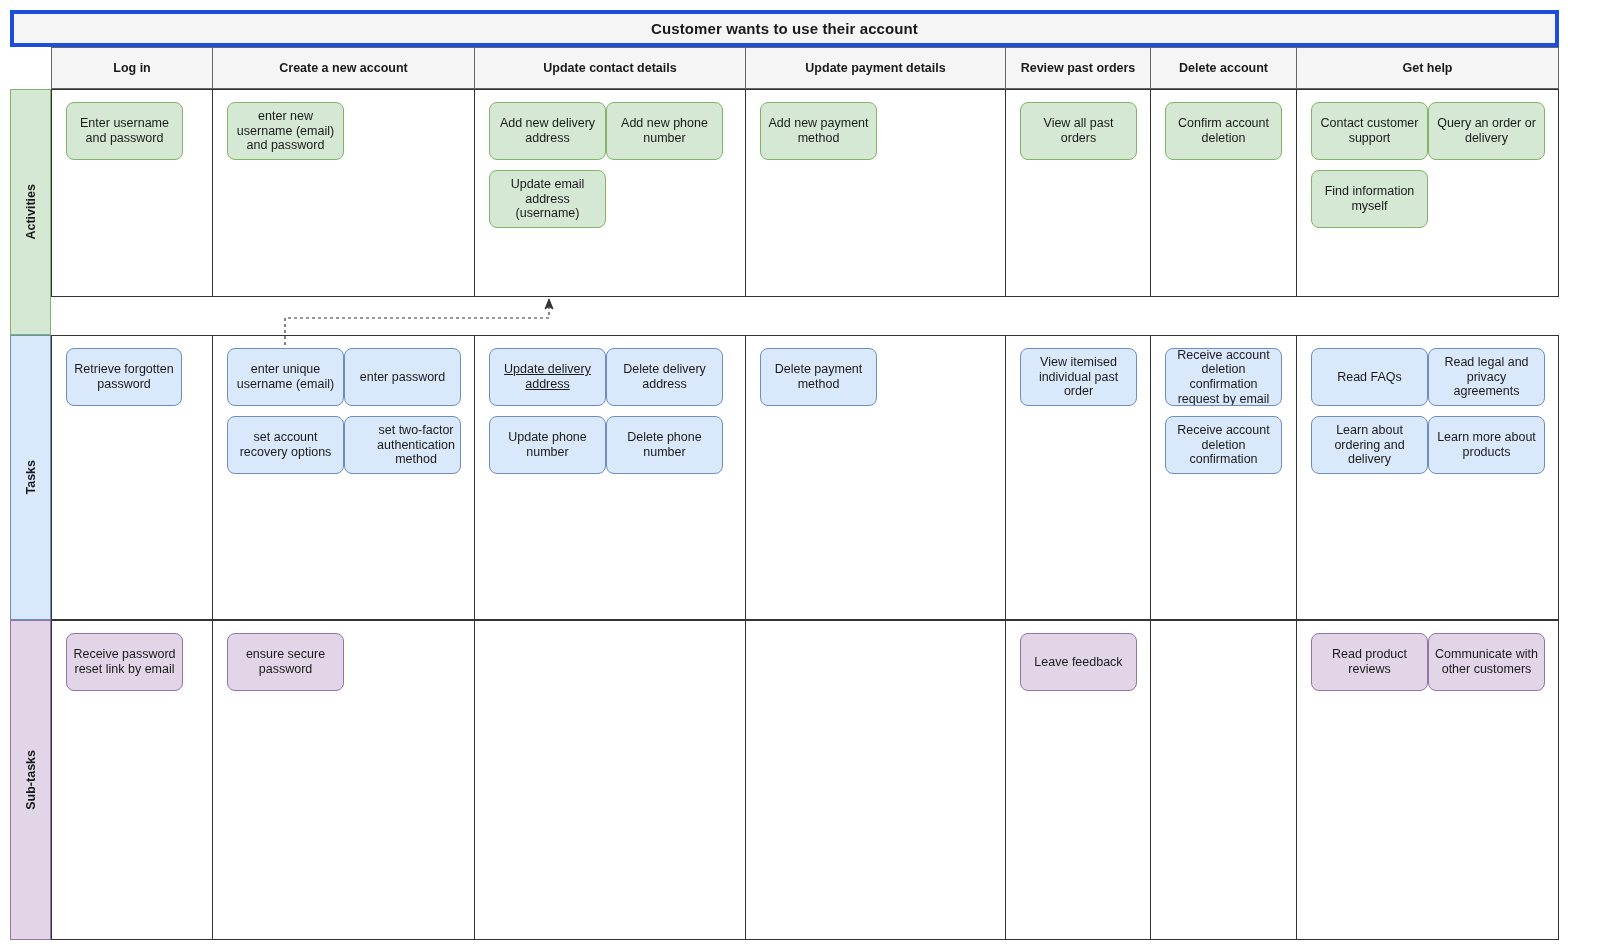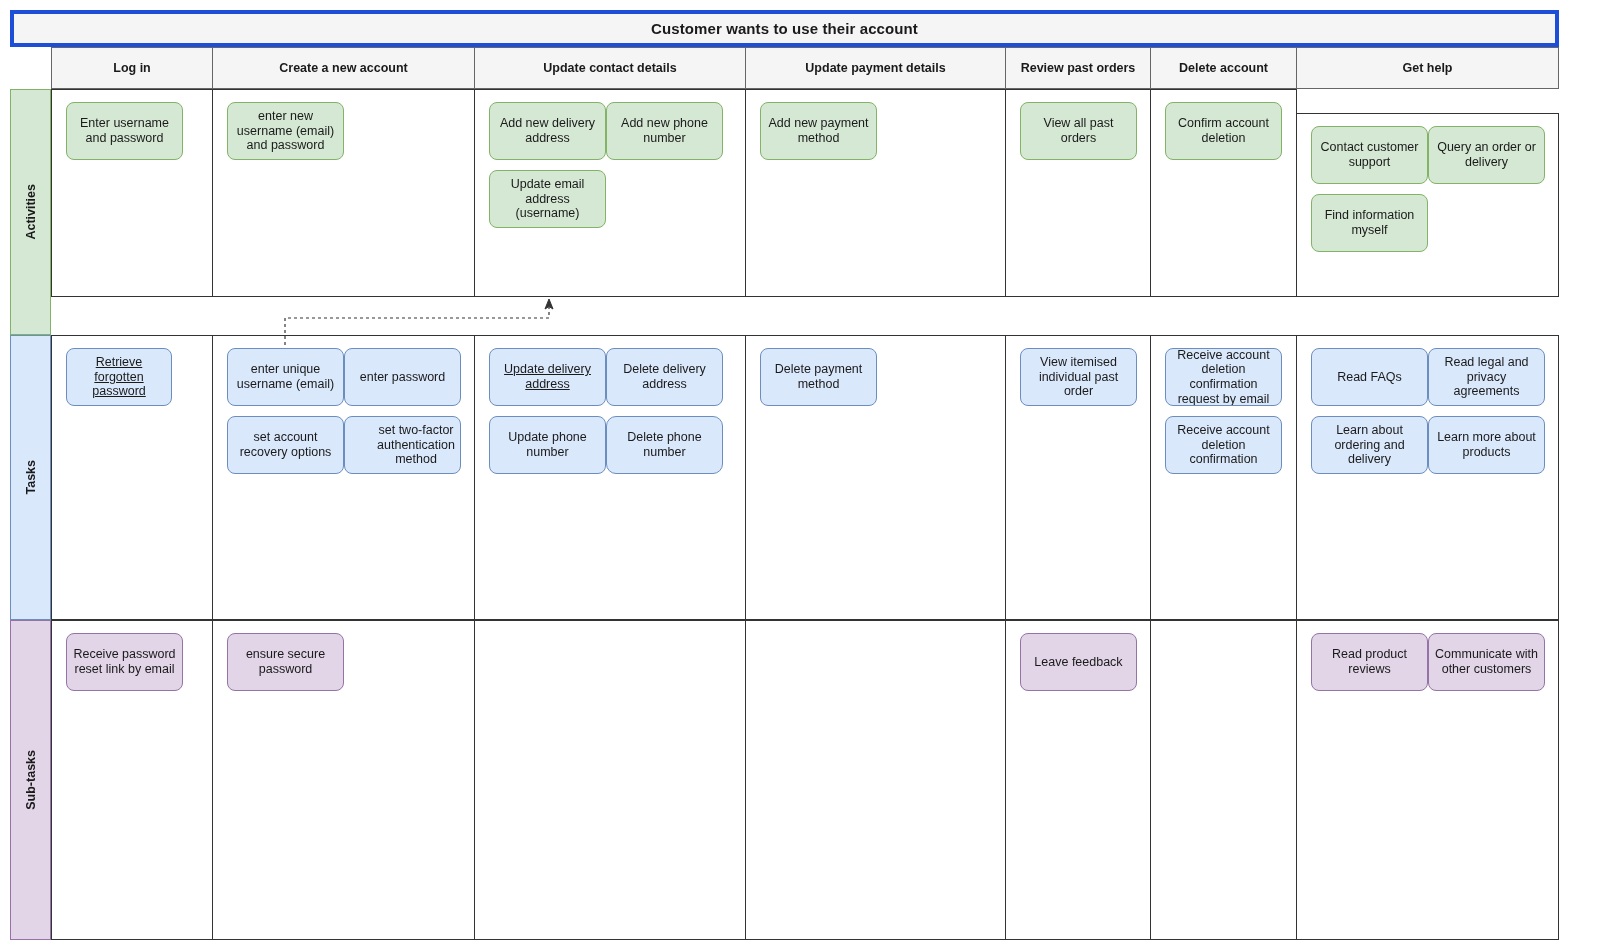--- a/index.html
+++ b/index.html
@@ -188,51 +188,51 @@
         <div class="cell" style="width: 145px;">
           <div class="cards">
             <div class="card green" style="width: 117px; height: 58px;">View all past orders</div>
           </div>
         </div>
         <div class="cell" style="width: 146px;">
           <div class="cards">
             <div class="card green" style="width: 117px; height: 58px;">Confirm account deletion</div>
           </div>
         </div>
-        <div class="cell" style="width: 262px; margin-top: 24px;">
+        <div class="cell" style="width: 262px;">
           <div class="cards">
             <div class="card green" style="width: 117px; height: 58px;">Contact customer support</div>
             <div class="card green" style="width: 117px; height: 58px;">Query an order or delivery</div>
             <div class="card green" style="width: 117px; height: 58px;">Find information myself</div>
           </div>
         </div>
       </div>
       <div class="row-label tasks" style="top: 335px; height: 285px;">
         <span>Tasks</span>
       </div>
       <div class="row-band" style="top: 335px; height: 285px;">
         <div class="cell" style="width: 162px;">
           <div class="cards">
-            <div class="card blue" style="width: 106px; height: 58px; text-decoration: underline;">Retrieve forgotten password</div>
+            <div class="card blue" style="width: 116px; height: 58px;">Retrieve forgotten password</div>
           </div>
         </div>
         <div class="cell" style="width: 262px;">
           <div class="cards">
             <div class="card blue" style="width: 117px; height: 58px;">enter unique username (email)</div>
             <div class="card blue" style="width: 117px; height: 58px;">enter password</div>
             <div class="card blue" style="width: 117px; height: 58px;">set account recovery options</div>
             <div class="card blue" style="width: 117px; height: 58px; padding-left: 32px;">set two-factor authentication method</div>
           </div>
         </div>
         <div class="cell" style="width: 271px;">
           <div class="cards">
             <div class="card blue" style="width: 117px; height: 58px; text-decoration: underline;">Update delivery address</div>
             <div class="card blue" style="width: 117px; height: 58px; border-radius: 8px;">Delete delivery address</div>
             <div class="card blue" style="width: 117px; height: 58px;">Update phone number</div>
-            <div class="card blue" style="width: 117px; height: 58px; border-radius: 10px;">Delete phone number</div>
+            <div class="card blue" style="width: 117px; height: 58px;">Delete phone number</div>
           </div>
         </div>
         <div class="cell" style="width: 260px;">
           <div class="cards">
             <div class="card blue" style="width: 117px; height: 58px;">Delete payment method</div>
           </div>
         </div>
         <div class="cell" style="width: 145px;">
           <div class="cards">
             <div class="card blue" style="width: 117px; height: 58px;">View itemised individual past order</div>

